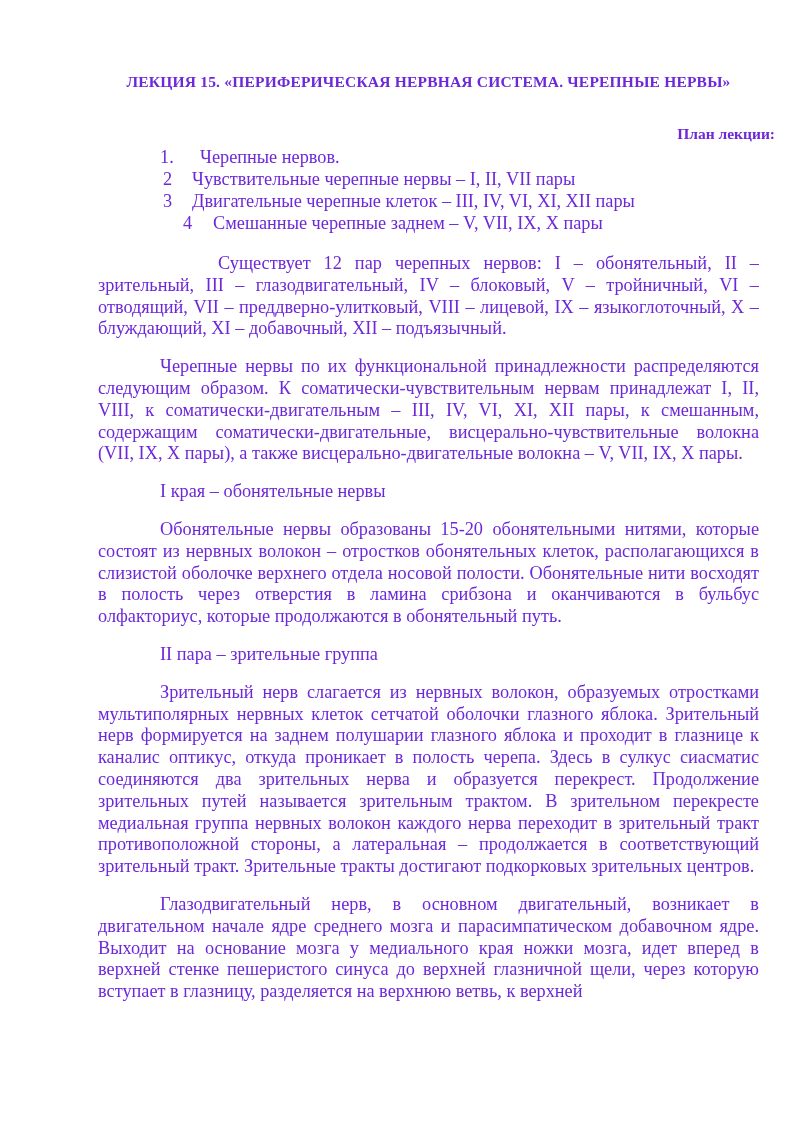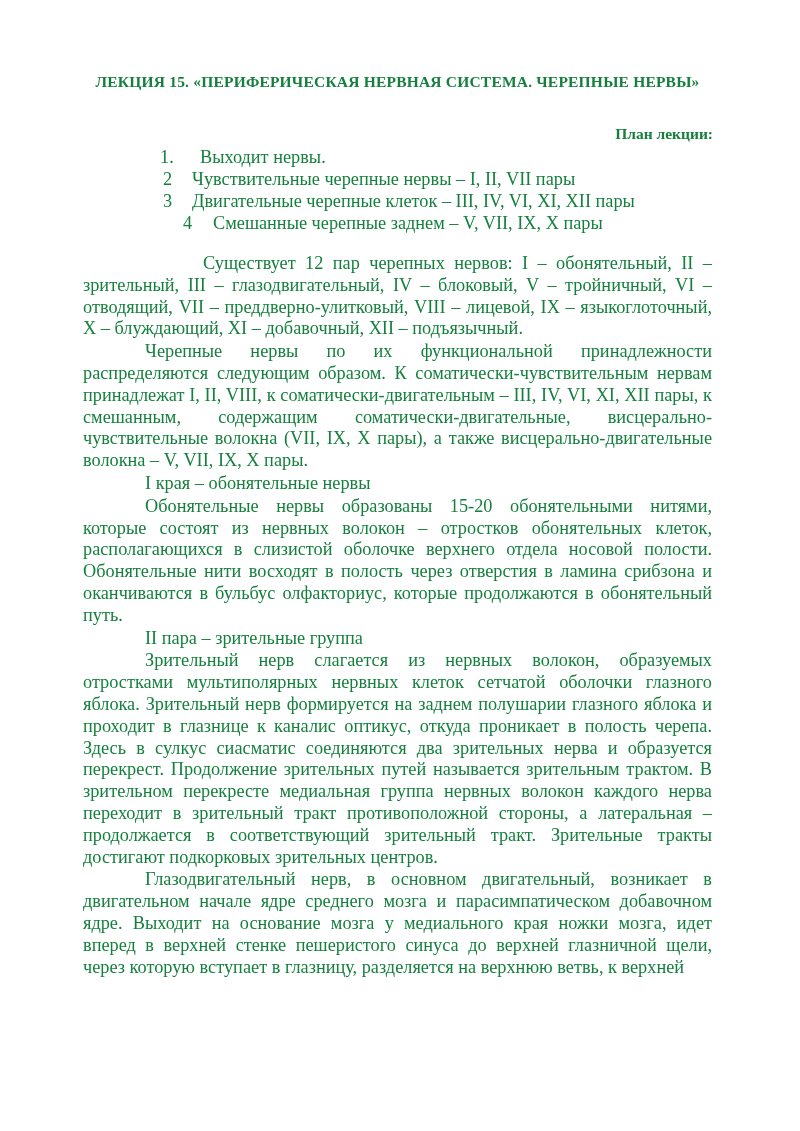--- a/index.html
+++ b/index.html
@@ -6,23 +6,23 @@
     margin: 0;
     padding: 0;
     background: #ffffff;
   }
   .page {
     position: relative;
     width: 800px;
     height: 1131px;
     box-sizing: border-box;
     background: #ffffff;
-    color: #15803d;
+    color: #6d28d9;
     font-family: "Liberation Serif", "DejaVu Serif", serif;
-    padding: 72px 87px 40px 82px;
+    padding: 72px 25px 40px 82px;
     overflow: hidden;
     border-radius: 8px;
   }
   .doc-title {
     font-weight: bold;
     font-size: 15.5px;
     line-height: 20px;
     text-align: center;
     letter-spacing: 0.2px;
     margin: 0 0 33px 0;
@@ -43,41 +43,41 @@
   .plan-item .marker { flex: 0 0 auto; }
   .plan-item.r1 { padding-left: 78px; }
   .plan-item.r1 .marker { width: 40px; }
   .plan-item.r2 { padding-left: 81px; }
   .plan-item.r2 .marker { width: 29px; }
   .plan-item.r3 { padding-left: 81px; }
   .plan-item.r3 .marker { width: 29px; }
   .plan-item.r4 { padding-left: 101px; }
   .plan-item.r4 .marker { width: 30px; }
   .body-text p {
-    margin: 1px;
+    margin: 16px;
     font-size: 18.3px;
     line-height: 21.8px;
     text-align: justify;
     text-indent: 62px;
   }
   .body-text p.indent-xl { text-indent: 120px; }
 </style>
 </head>
 <body>
 
 <div class="page">
 
   <div class="doc-title">ЛЕКЦИЯ 15. «ПЕРИФЕРИЧЕСКАЯ НЕРВНАЯ СИСТЕМА. ЧЕРЕПНЫЕ НЕРВЫ»</div>
 
   <div class="plan-heading">План лекции:</div>
 
   <div class="plan-list">
     <div class="plan-item r1">
       <span class="marker">1.</span>
-      <span class="label">Выходит нервы.</span>
+      <span class="label">Черепные нервов.</span>
     </div>
     <div class="plan-item r2">
       <span class="marker">2</span>
       <span class="label">Чувствительные черепные нервы – I, II, VII пары</span>
     </div>
     <div class="plan-item r3">
       <span class="marker">3</span>
       <span class="label">Двигательные черепные клеток – III, IV, VI, XI, XII пары</span>
     </div>
     <div class="plan-item r4">

